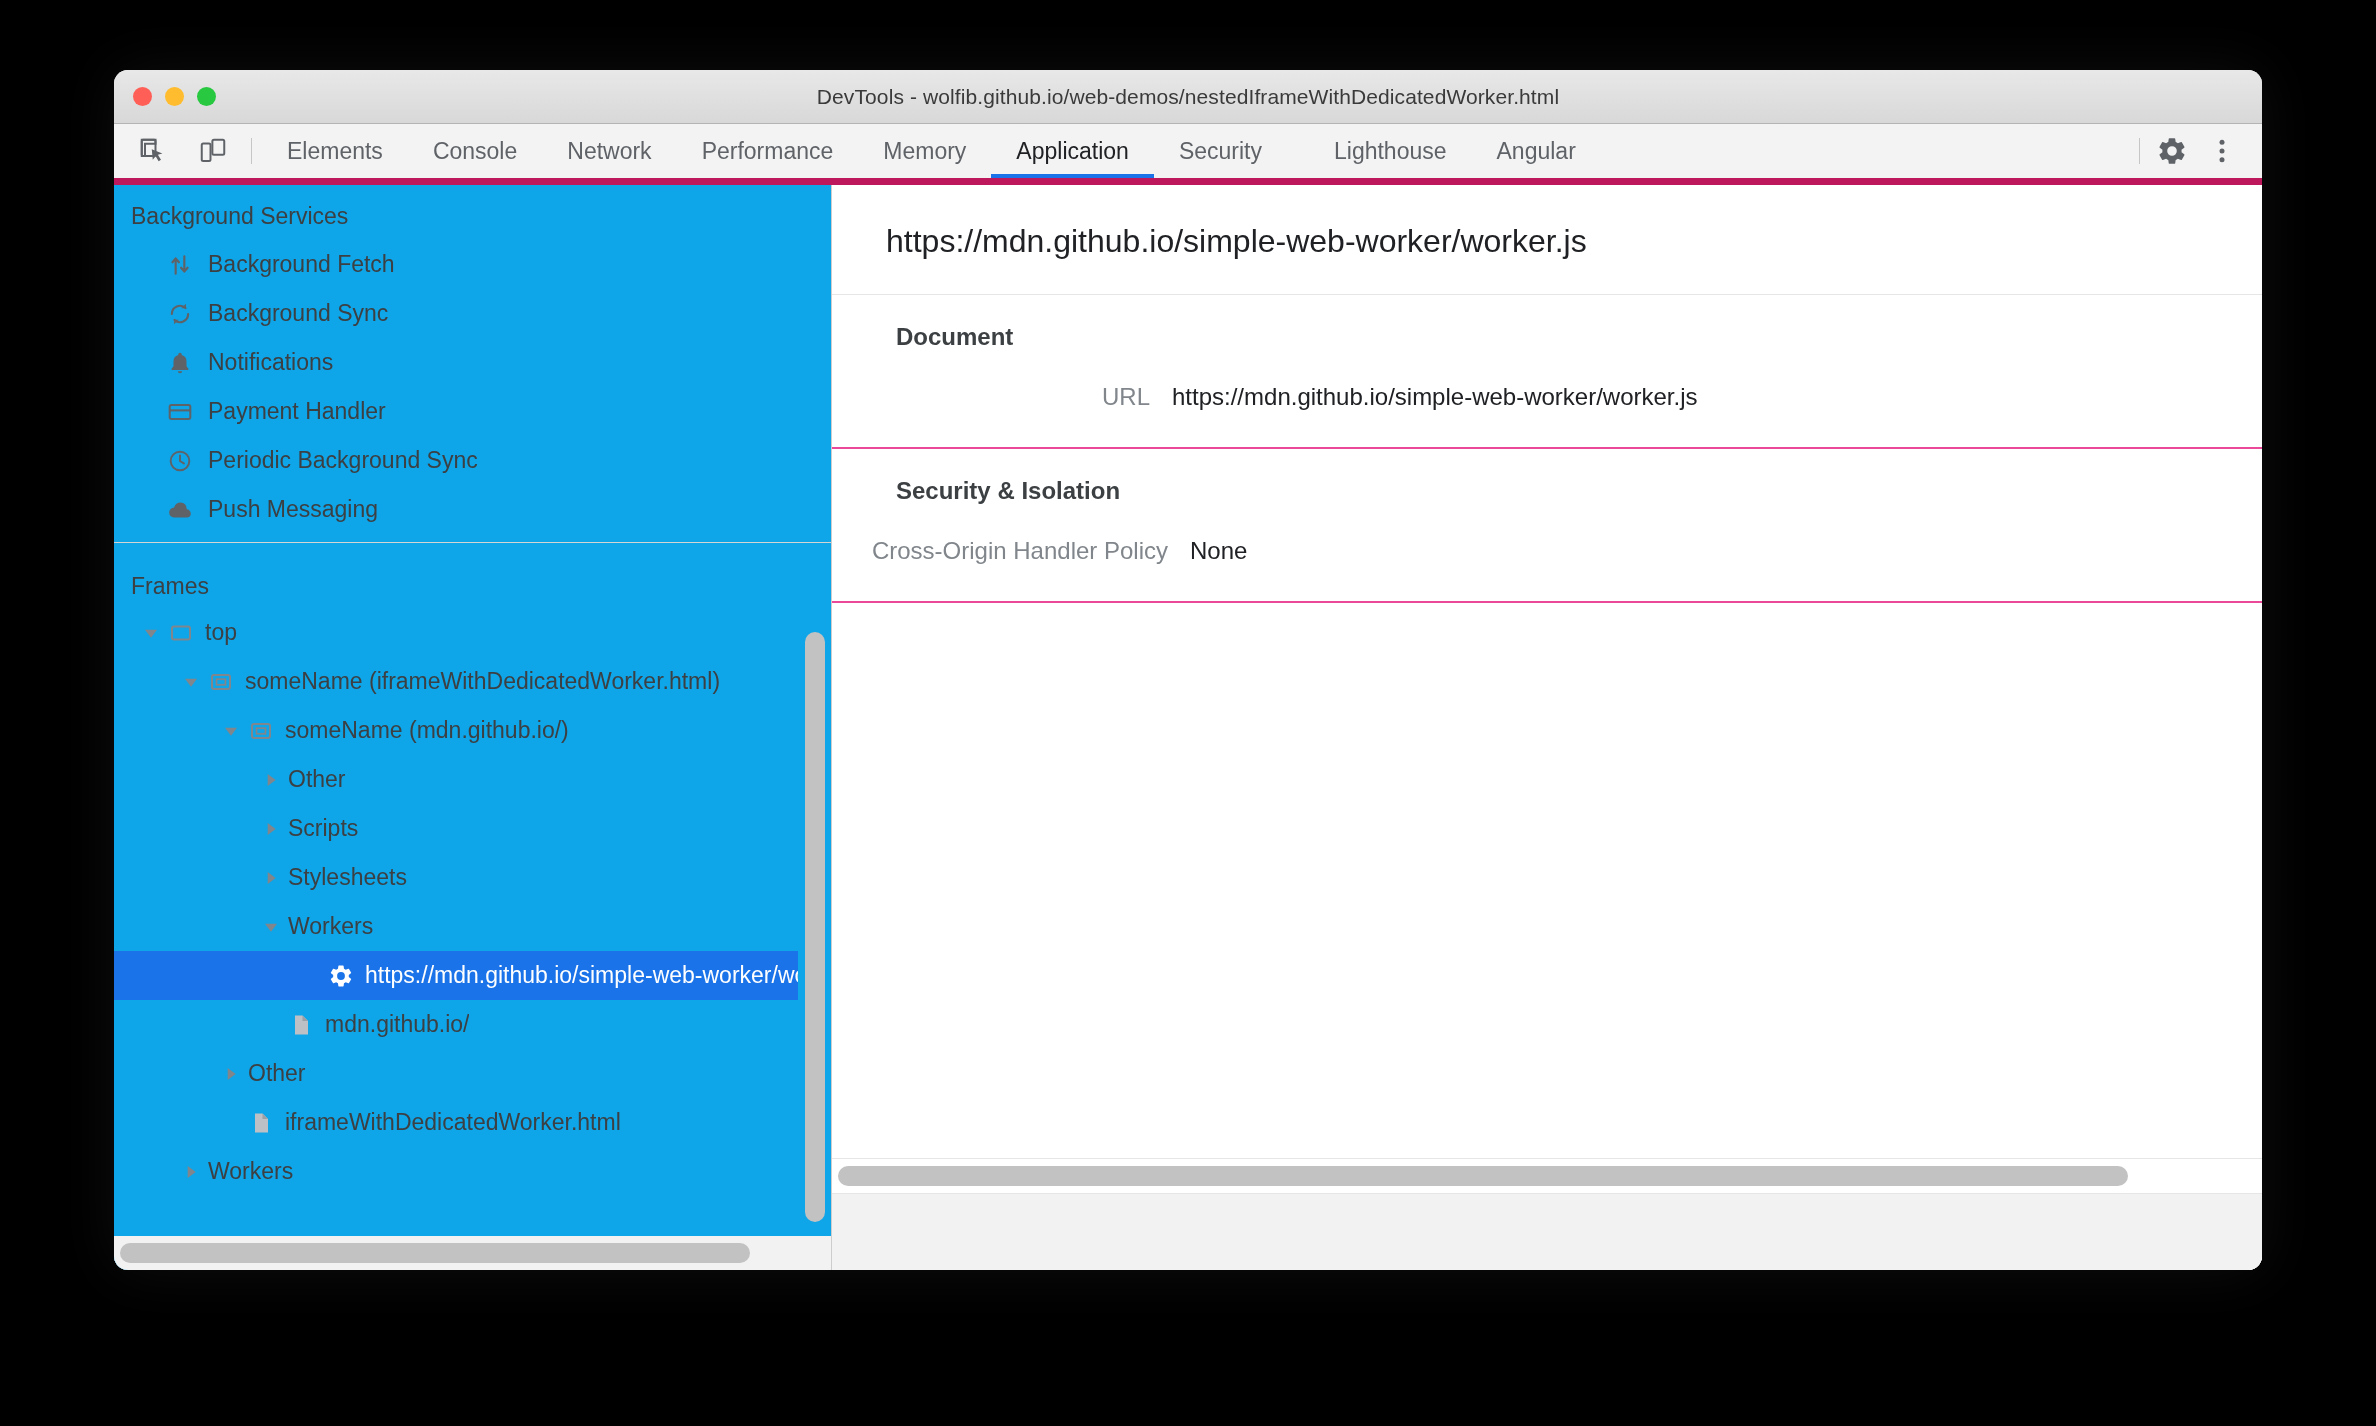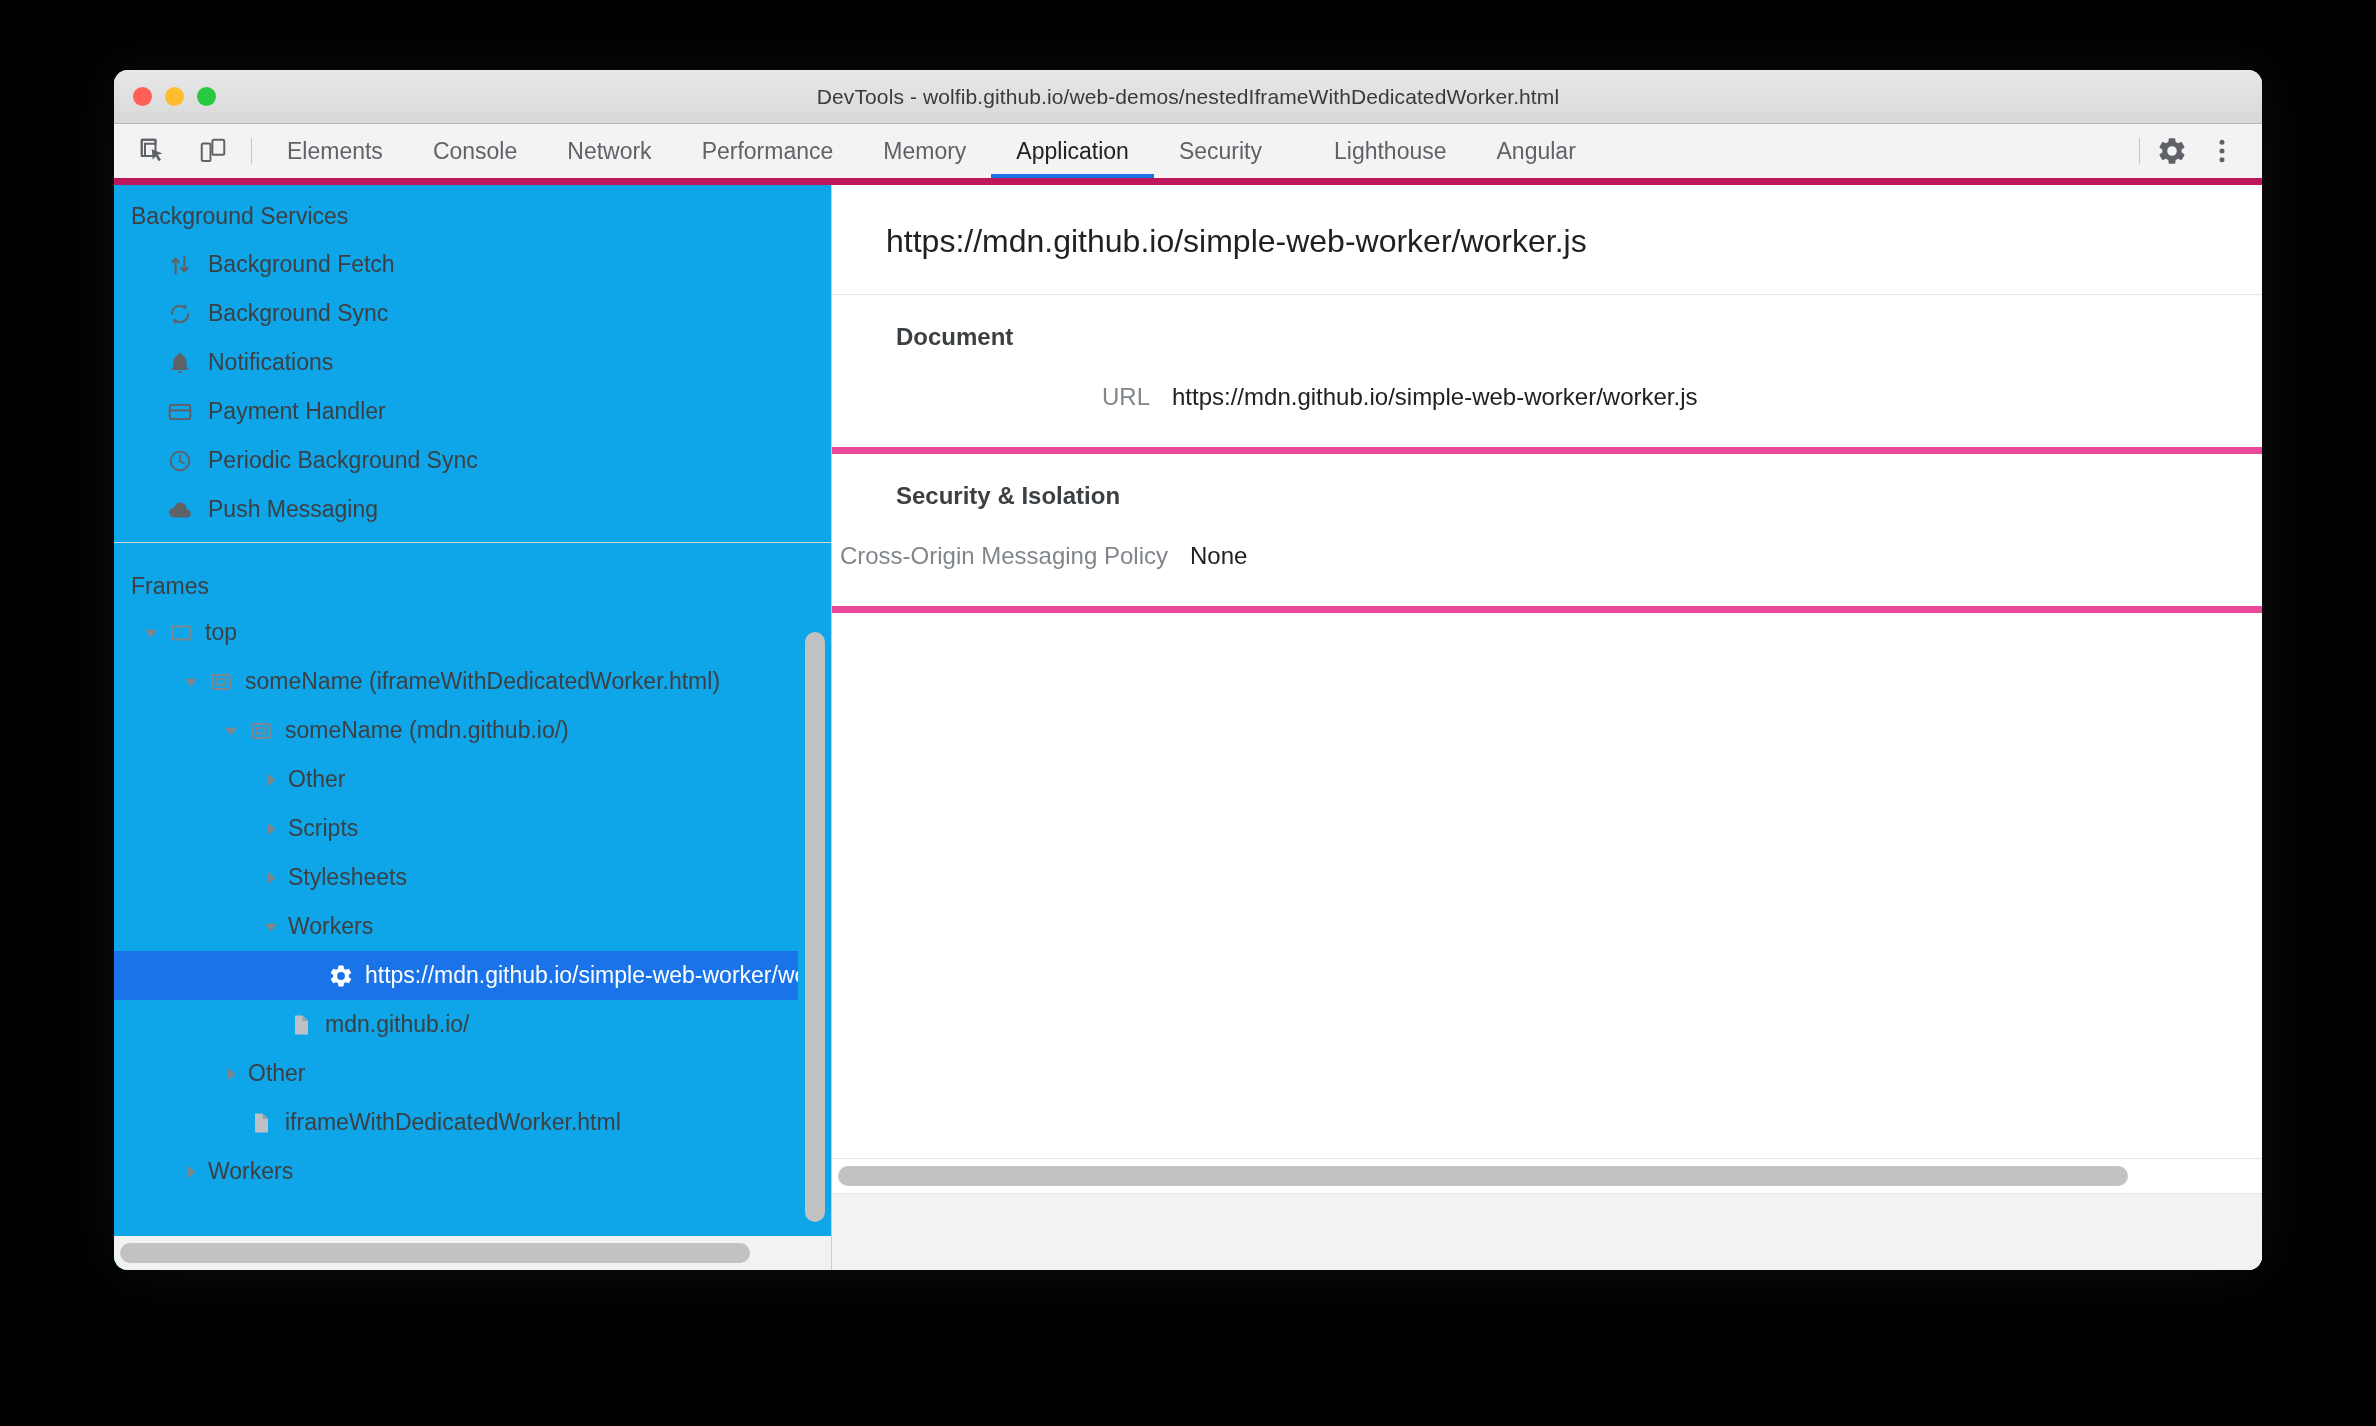--- a/index.html
+++ b/index.html
@@ -259,21 +259,21 @@
     display: flex;
     flex-direction: column;
   }
   .panel-header {
     padding: 38px 0 34px 54px;
     font-size: 32px;
     color: #202124;
     border-bottom: 1px solid #e6e6e6;
   }
   .group {
-    border-bottom: 7px solid #ec4899;
+    border-bottom: 2px solid #ec4899;
     padding: 28px 0 30px 0;
   }
   .group-title {
     font-size: 24px;
     font-weight: bold;
     color: #3c4043;
     padding-left: 64px;
     margin-bottom: 26px;
   }
   .kv {
@@ -628,21 +628,21 @@
             <div class="group-title">Document</div>
             <div class="kv">
               <div class="k">URL</div>
               <div class="v">https://mdn.github.io/simple-web-worker/worker.js</div>
             </div>
           </div>
 
           <div class="group">
             <div class="group-title">Security &amp; Isolation</div>
             <div class="kv">
-              <div class="k wide">Cross-Origin Messaging Policy</div>
+              <div class="k wide">Cross-Origin Handler Policy</div>
               <div class="v">None</div>
             </div>
           </div>
 
           <div class="filler"></div>
         </div>
 
         <div class="main-hscroll">
           <div class="main-hthumb" style="width:1290px;"></div>
         </div>

